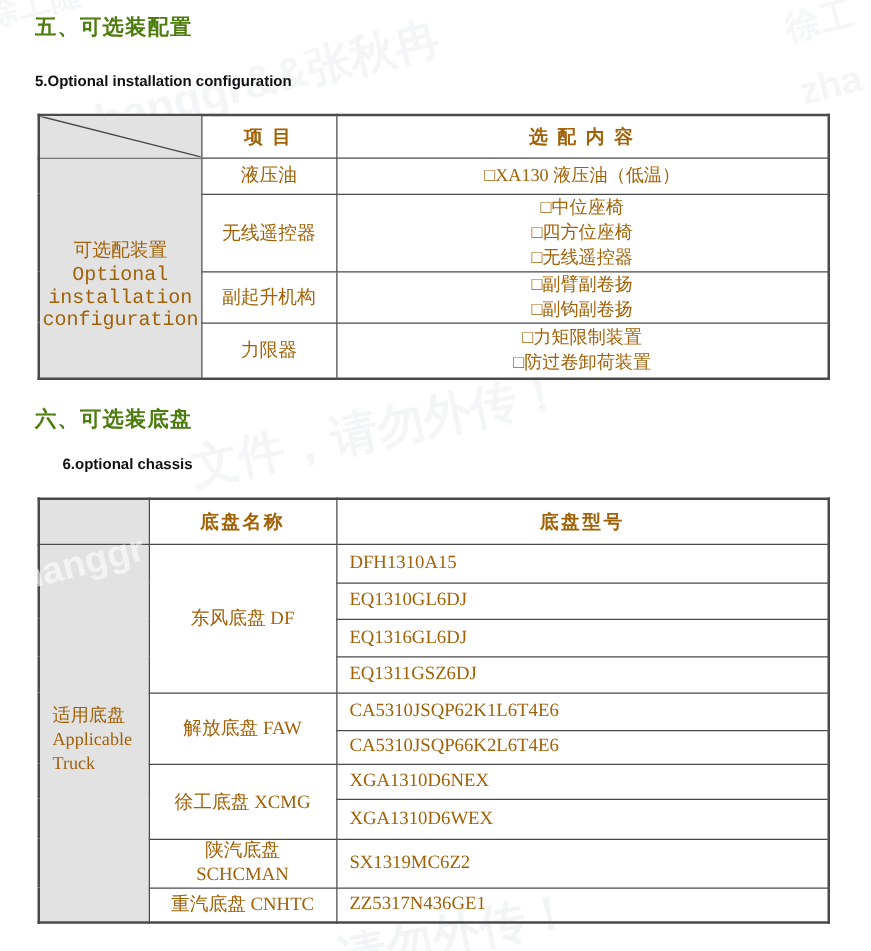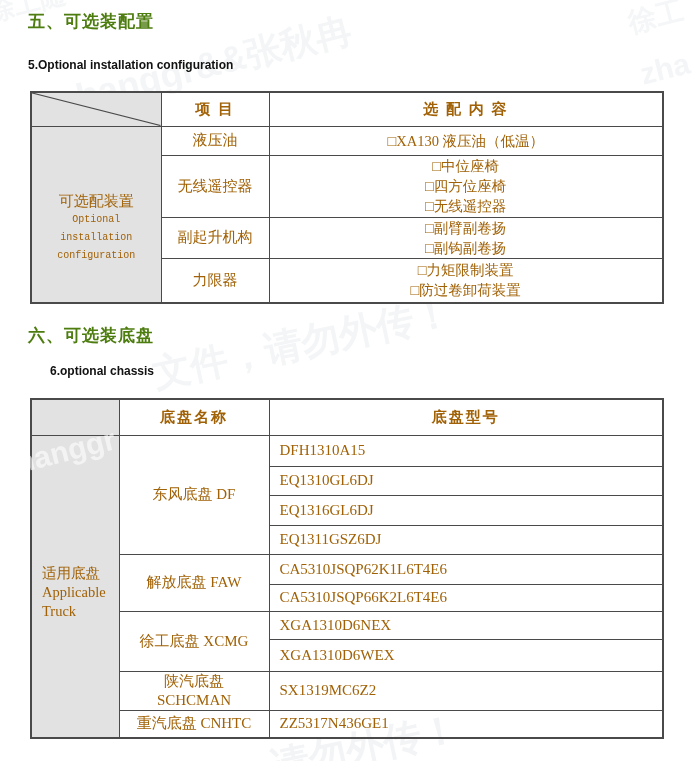--- a/index.html
+++ b/index.html
@@ -35,21 +35,21 @@
     font-size:15px;color:#a16207;font-weight:normal;
     overflow:hidden;
   }
   #config-table{left:30px;top:91px;width:632px;border:2px solid #4a4a4a;}
   #chassis-table{left:30px;top:398px;width:632px;border:2px solid #4a4a4a;}
   .fill{background:#e2e2e2;}
   .th-bold{font-weight:bold;font-size:15px;letter-spacing:2px;}
   .diag-cell{position:relative;padding:0;}
   .diag-cell svg{position:absolute;inset:0;width:100%;height:100%;display:block;}
   .opt-line{line-height:20px;font-size:14.5px;}
-  .mono-sub{font-family:"Liberation Mono",monospace;font-size:10px;line-height:18px;}
+  .mono-sub{font-family:"Liberation Mono",monospace;font-size:16px;line-height:18px;}
   .grp-zh{font-size:15px;line-height:20px;margin-top:28px;}
   .model-cell{text-align:left;padding-left:10px;font-size:15px;}
   .left-cell-inner{text-align:left;padding-left:8px;font-size:14.5px;line-height:19px;margin-top:12px;}
   .name-two-line{line-height:19px;font-size:15px;}
 
   
   .wm{
     position:absolute;z-index:0;white-space:nowrap;
     font-family:"Liberation Sans",sans-serif;font-weight:bold;
     transform:rotate(-14deg);pointer-events:none;

